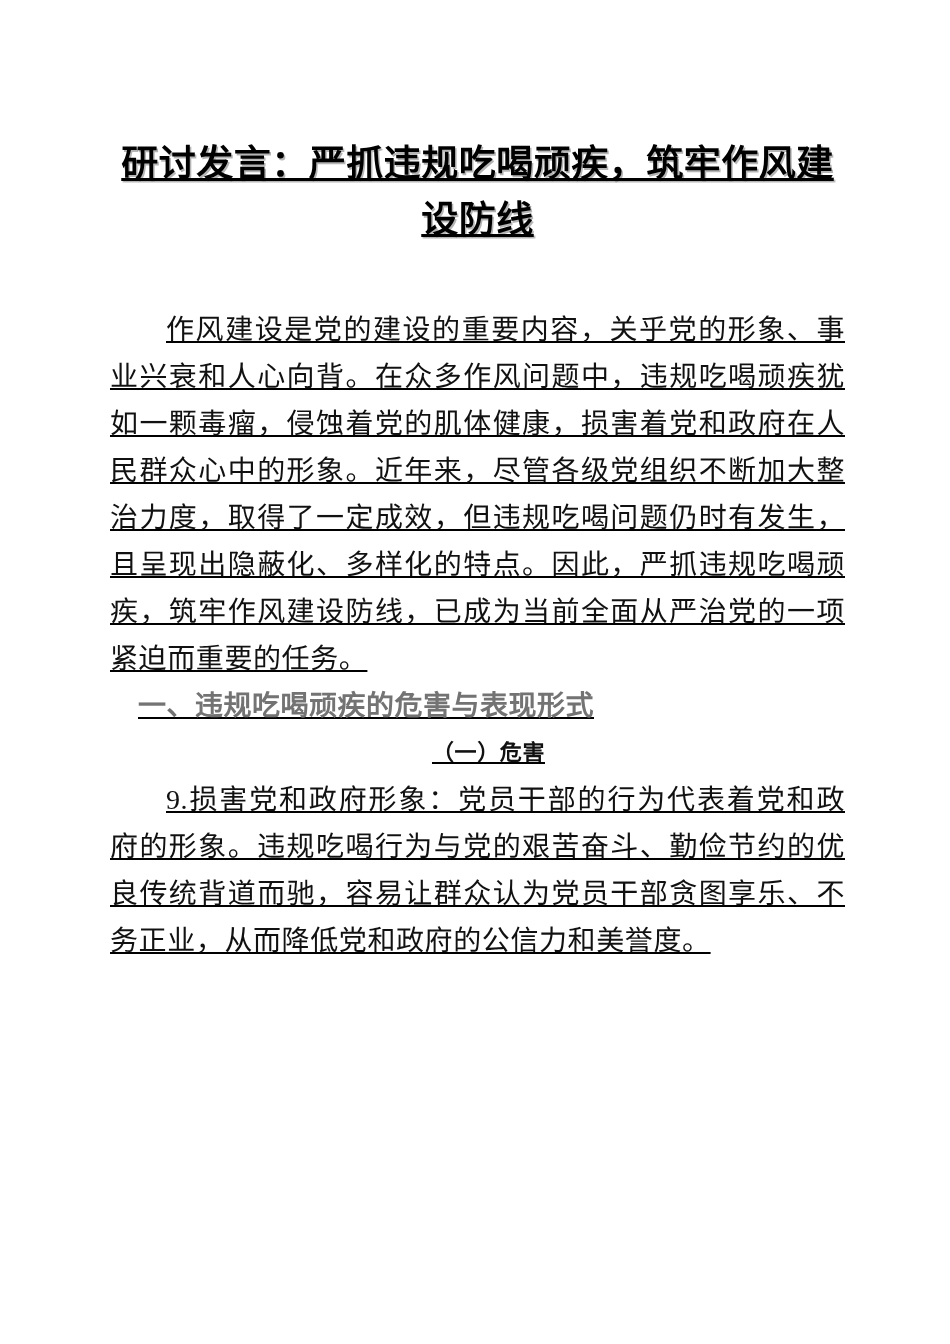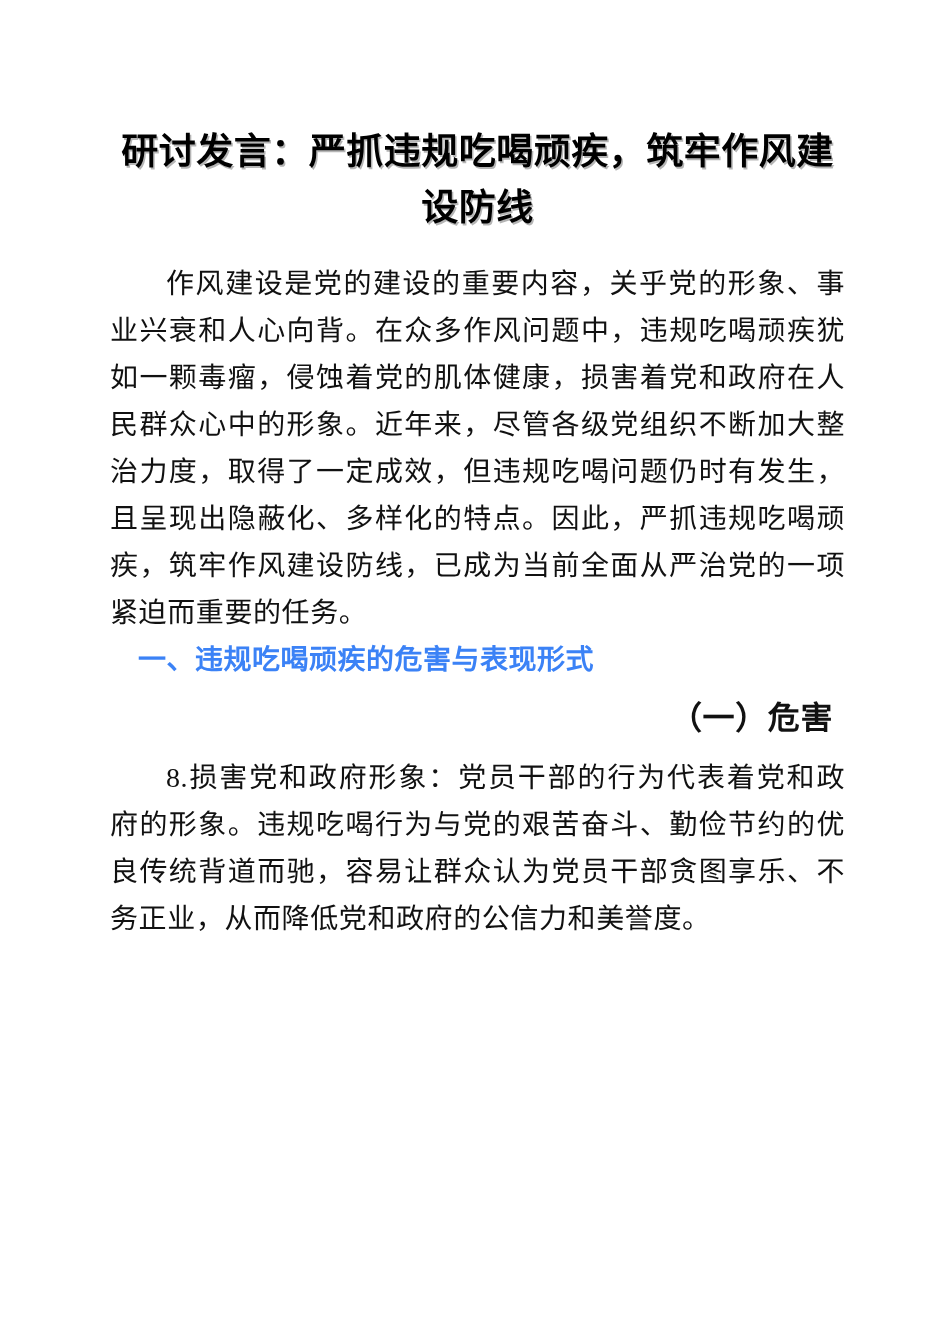--- a/index.html
+++ b/index.html
@@ -14,22 +14,23 @@
     height: 1344px;
     margin: 0 auto;
     background: #ffffff;
     overflow: hidden;
     box-sizing: border-box;
   }
 
   .content {
     position: absolute;
     left: 110px;
-    top: 0;
+    top: 12px;
     width: 735px;
+    text-decoration: underline;
   }
 
   
   .doc-title {
     margin: 0;
     padding-top: 124px;
     font-family: "Liberation Serif", "DejaVu Serif", serif;
     font-weight: bold;
     font-size: 37px;
     line-height: 56px;
@@ -52,62 +53,62 @@
     word-break: break-all;
     letter-spacing: 0.6px;
   }
 
   .indent {
     text-indent: 2em;
   }
 
   
   .first-para {
-    margin-top: 24px;
+    margin-top: 58px;
   }
 
   
   .h-level1 {
     margin: 0;
     font-family: "Liberation Sans", "DejaVu Sans", sans-serif;
     font-weight: bold;
     font-size: 28px;
     line-height: 47px;
-    color: #3b82f6;
+    color: #737373;
     text-indent: 1em;
     text-align: left;
     letter-spacing: 0.5px;
     word-break: break-all;
   }
 
   
   .h-level2 {
-    margin: 12px;
+    margin: 0;
     font-family: "Liberation Serif", "DejaVu Serif", serif;
-    font-size: 32px;
+    font-size: 22px;
     line-height: 47px;
     color: #111111;
     text-indent: 1em;
-    text-align: right;
+    text-align: center;
     letter-spacing: 0.6px;
     word-break: break-all;
   }
 </style>
 </head>
 <body>
 
 <div class="page">
   <div class="content">
 
     <h1 class="doc-title">研讨发言：严抓违规吃喝顽疾，筑牢作风建设防线</h1>
 
     <p class="body-text indent first-para">作风建设是党的建设的重要内容，关乎党的形象、事业兴衰和人心向背。在众多作风问题中，违规吃喝顽疾犹如一颗毒瘤，侵蚀着党的肌体健康，损害着党和政府在人民群众心中的形象。近年来，尽管各级党组织不断加大整治力度，取得了一定成效，但违规吃喝问题仍时有发生，且呈现出隐蔽化、多样化的特点。因此，严抓违规吃喝顽疾，筑牢作风建设防线，已成为当前全面从严治党的一项紧迫而重要的任务。</p>
 
     <h2 class="h-level1">一、违规吃喝顽疾的危害与表现形式</h2>
 
     <h3 class="h-level2">（一）危害</h3>
 
-    <p class="body-text indent">8.损害党和政府形象：党员干部的行为代表着党和政府的形象。违规吃喝行为与党的艰苦奋斗、勤俭节约的优良传统背道而驰，容易让群众认为党员干部贪图享乐、不务正业，从而降低党和政府的公信力和美誉度。</p>
+    <p class="body-text indent">9.损害党和政府形象：党员干部的行为代表着党和政府的形象。违规吃喝行为与党的艰苦奋斗、勤俭节约的优良传统背道而驰，容易让群众认为党员干部贪图享乐、不务正业，从而降低党和政府的公信力和美誉度。</p>
 
 
 
   </div>
 </div>
 
 </body></html>

